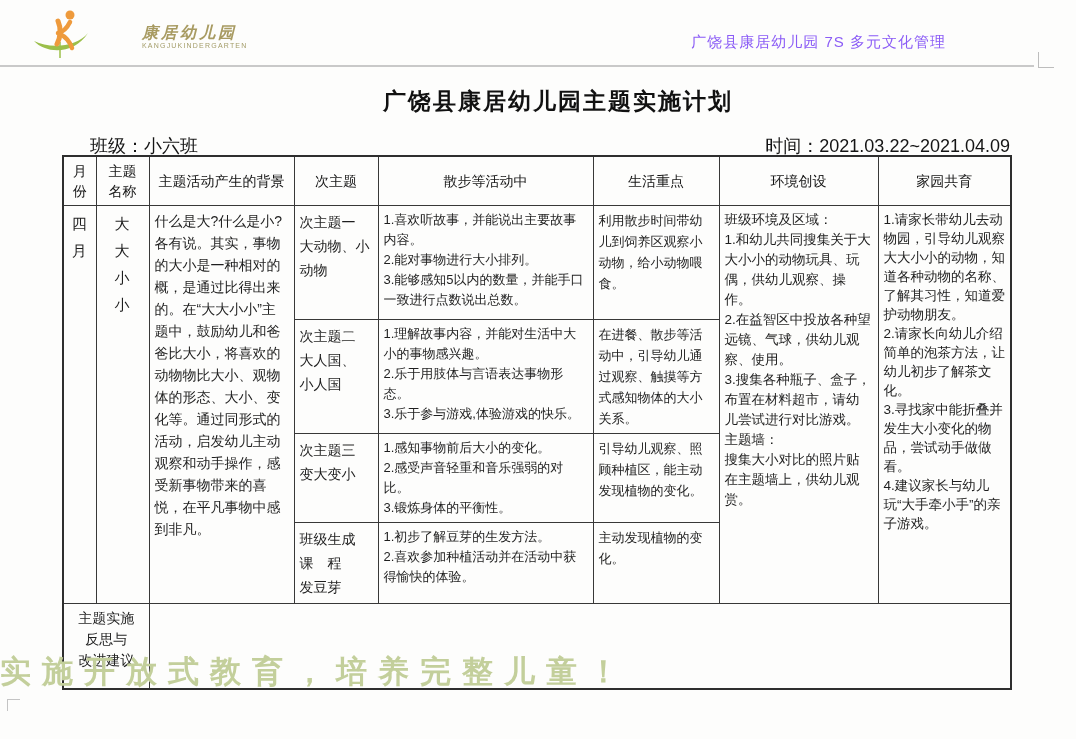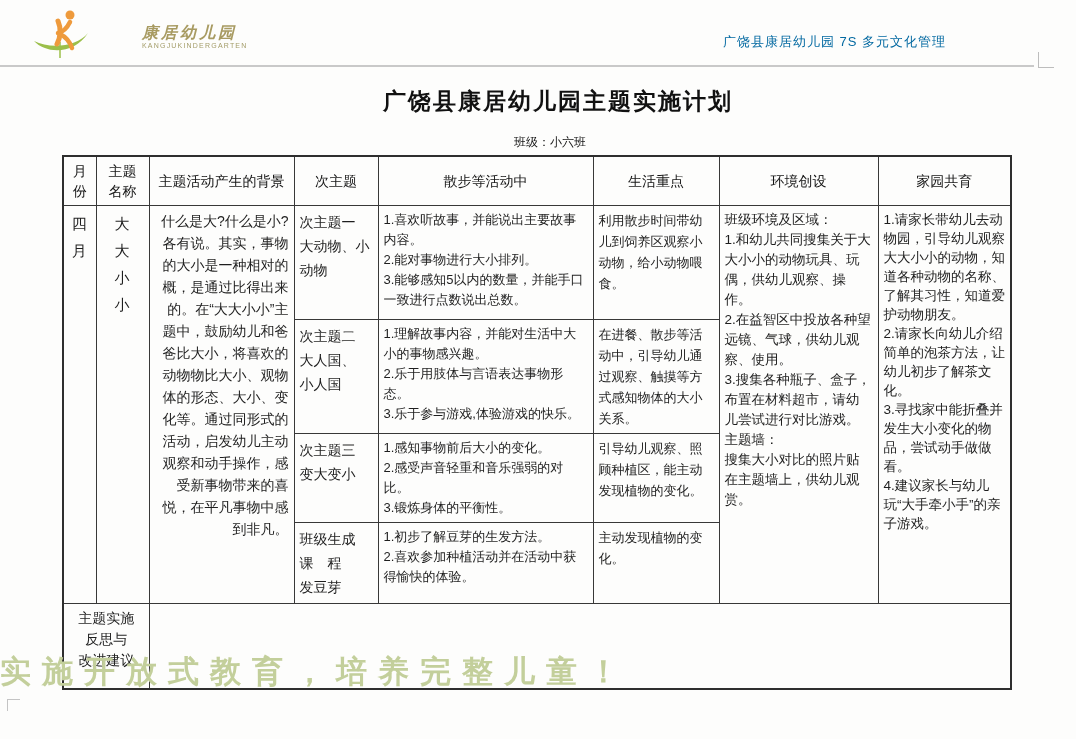--- a/index.html
+++ b/index.html
@@ -17,21 +17,21 @@
   .logo-text { margin-left:6px; margin-top:6px; }
   .logo-cn {
     font-size:16px; font-weight:700; font-style:italic;
     color:#a89b62; letter-spacing:3px; line-height:17px;
   }
   .logo-en {
     font-size:7px; color:#a39c68; letter-spacing:1.2px; line-height:9px;
   }
   .header-right {
     position:absolute; top:33px; right:130px;
-    font-size:13px; color:#0369a1; letter-spacing:1px;
+    font-size:15px; color:#8b5cf6; letter-spacing:1px;
   }
   .header-rule {
     position:absolute; top:65px; left:0; width:1034px; height:2px;
     background:#c9c9c9;
   }
   .corner-tr {
     position:absolute; top:52px; right:22px; width:16px; height:16px;
     border-left:1px solid #bdbdbd; border-bottom:1px solid #bdbdbd;
   }
   .corner-bl {
@@ -40,43 +40,43 @@
   }
   
   .doc-title {
     position:absolute; top:86px; left:0; width:100%;
     text-align:center; font-size:23px; font-weight:700; letter-spacing:2px;
     color:#111;
     margin-left:20px;
   }
   .meta-row {
     position:absolute; top:134px; left:62px; width:948px;
-    display:flex; justify-content:center;
-    font-size:12px; color:#141414;
+    display:flex; justify-content:space-between;
+    font-size:18px; color:#141414;
   }
   .meta-row .class-field { padding-left:28px; }
   
   .plan-table {
     position:absolute; top:155px; left:62px; width:948px;
     border-collapse:collapse; table-layout:fixed;
     border:2px solid #2e2e2e;
   }
   .plan-table td, .plan-table th {
     border:1px solid #383838;
     padding:4px 5px;
     font-weight:normal;
     vertical-align:top;
   }
   .plan-table th {
     text-align:center; vertical-align:middle;
     font-size:14px; color:#151515;
     white-space:pre-line; line-height:20px;
   }
   .cell-text { white-space:pre-line; }
-  .bg-cell  { font-size:14px; line-height:22px;text-align:right; }
+  .bg-cell  { font-size:14px; line-height:22px; }
   .sub-cell { vertical-align:middle; text-align:left; font-size:14px; line-height:24px; }
   .goal-cell{ font-size:13px; line-height:20px; }
   .life-cell{ font-size:13px; line-height:21px; }
   .env-cell { font-size:13.5px; line-height:20px; }
   .home-cell{ font-size:13.5px; line-height:19px;margin-top:32px; }
   .month-cell, .theme-cell {
     vertical-align:middle; text-align:center;
     font-size:15px; line-height:27px; letter-spacing:1px;
   }
   .env-heading { font-weight:400; display:block; }
@@ -113,20 +113,21 @@
 </div>
 
 <div class="header-right">广饶县康居幼儿园 7S 多元文化管理</div>
 <div class="header-rule"></div>
 <div class="corner-tr"></div>
 <div class="corner-bl"></div>
 
 <div class="doc-title">广饶县康居幼儿园主题实施计划</div>
 <div class="meta-row">
   <span class="class-field">班级：小六班</span>
+  <span class="time-field">时间：2021.03.22~2021.04.09</span>
 </div>
 
 <table class="plan-table">
   <colgroup>
     <col style="width:33px">
       <col style="width:53px">
       <col style="width:145px">
       <col style="width:84px">
     <col style="width:215px">
       <col style="width:126px">

